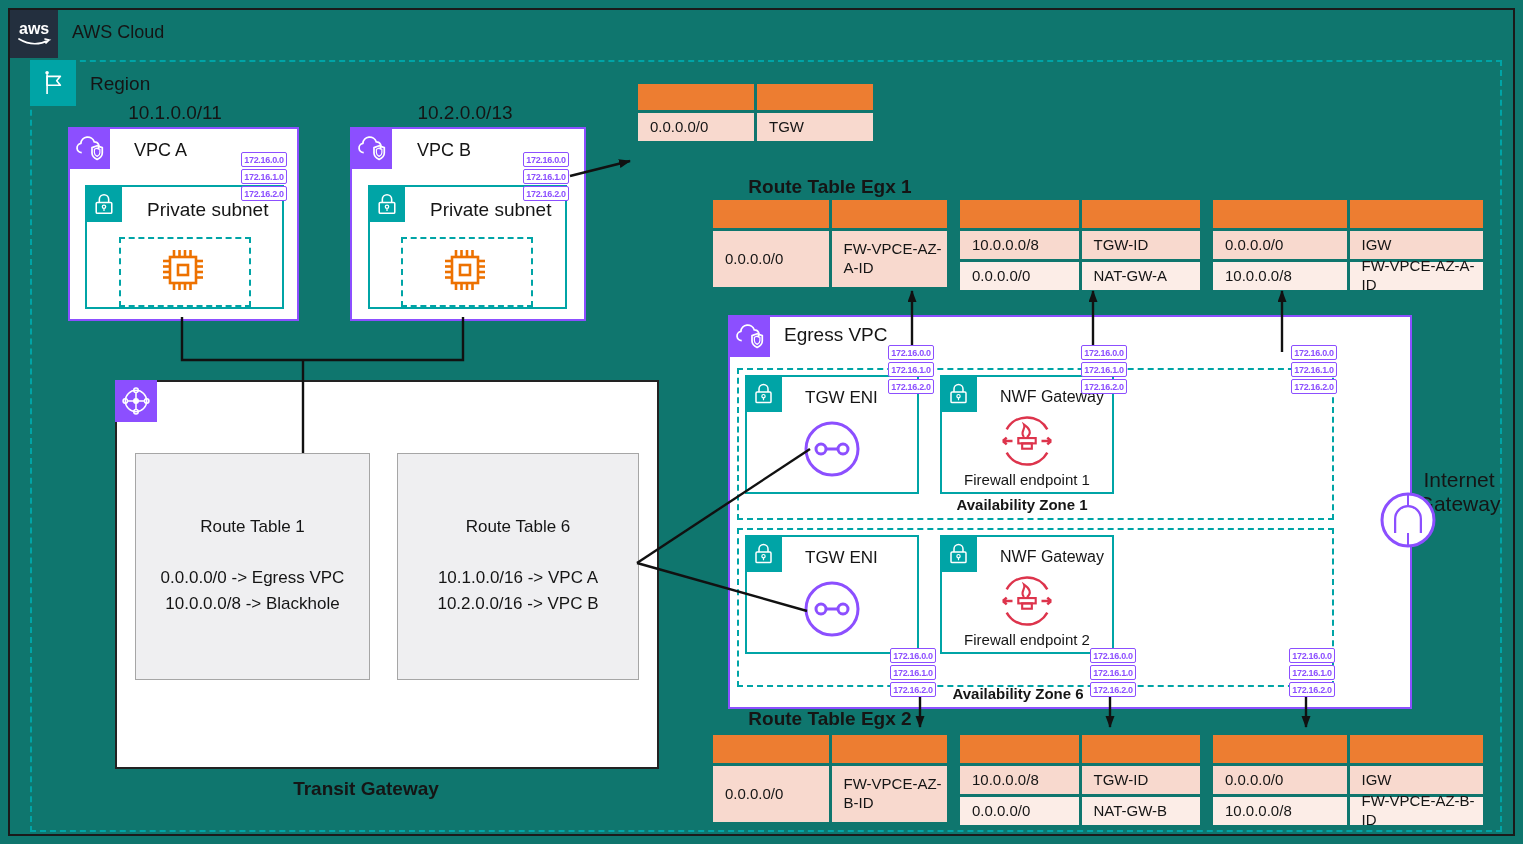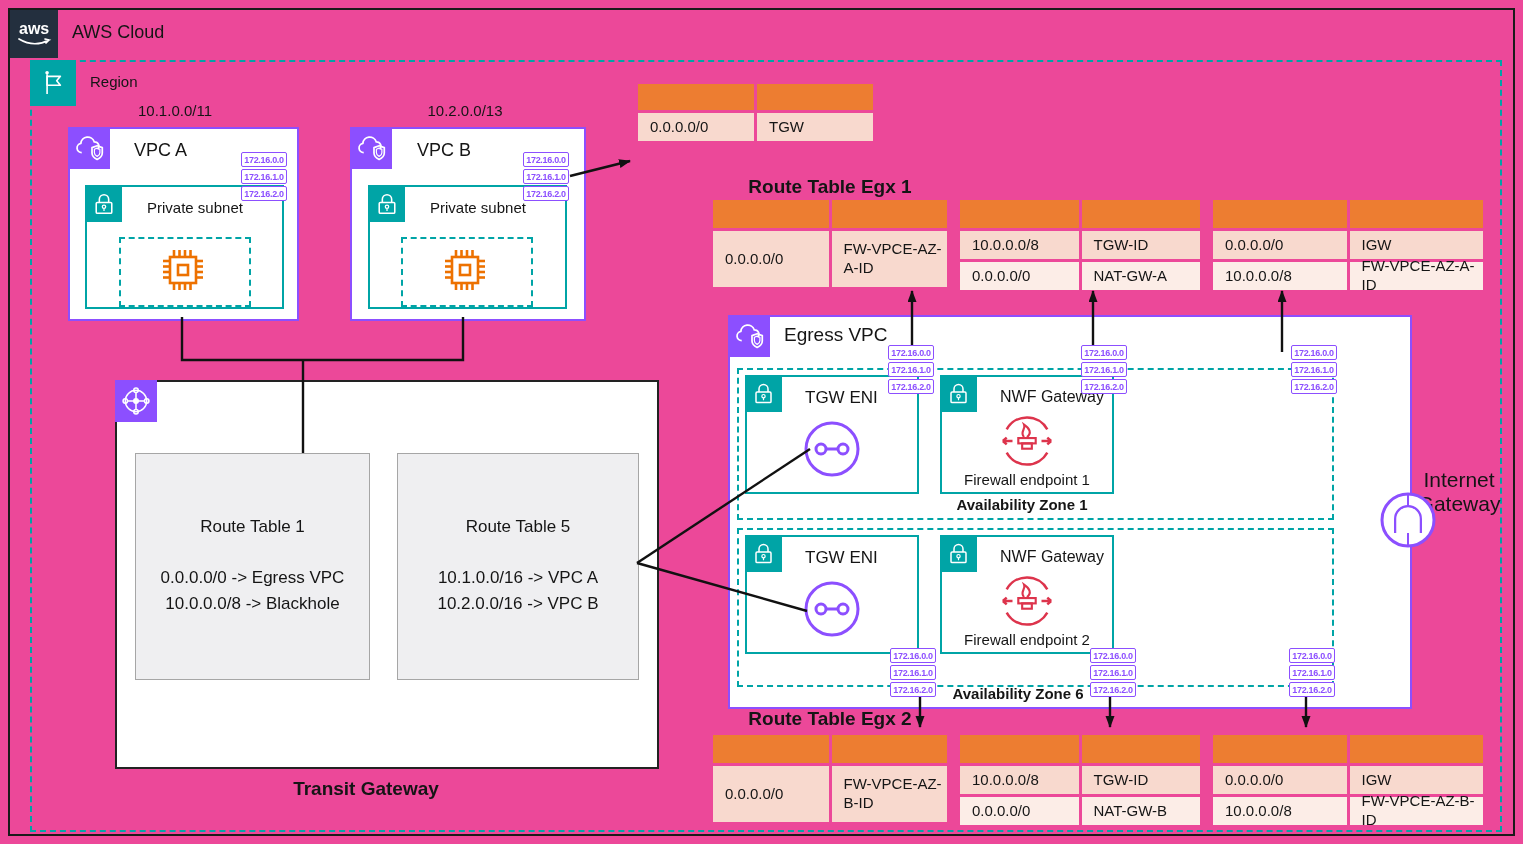--- a/index.html
+++ b/index.html
@@ -1,30 +1,30 @@
 <!DOCTYPE html>
 <html><head>
 <meta charset="utf-8">
 <style>
   html,body{margin:0;padding:0;background:#fff}
-  .canvas{position:relative;width:1523px;height:844px;background:#ec4899;
+  .canvas{position:relative;width:1523px;height:844px;background:#0f766e;
           font-family:"Liberation Sans",sans-serif;color:#151515;overflow:hidden}
   .abs{position:absolute}
   
   .outer{left:8px;top:8px;width:1503px;height:824px;border:2.5px solid #1a1a1a}
   .region{left:30px;top:60px;width:1468px;height:768px;border:2px dashed #00A4A6}
   .box-purple{border:2px solid #8C4FFF;background:#fff}
   .box-teal{border:2px solid #00A4A6;background:#fff}
   .box-olive{border:2.5px solid #7AA116;background:#fff}
   .box-black{border:2px solid #222;background:#fff}
   .dashed-teal{border:2px dashed #00A4A6}
   .bg-purple{background:#8C4FFF}.bg-teal{background:#00A4A6}.bg-olive{background:#7AA116}.bg-navy{background:#232F3E}
   .icon-sq{display:flex;align-items:center;justify-content:center}
   
-  .lbl{font-size:15px}.lbl-lg{font-size:18px}
+  .lbl{font-size:19px}.lbl-lg{font-size:18px}
   .title{font-size:19px;font-weight:600;text-align:center}
   .azlbl{font-size:15px;font-weight:600;text-align:center}
   .ctr{text-align:center}
   
   .rt{display:grid;grid-template-columns:1fr 1fr;gap:3px;position:absolute}
   .rt>div{display:flex;align-items:center;padding-left:12px;font-size:15px;line-height:1.25}
   .hd{background:#ED7D31}
   .r1{background:#F8D9CE}
   .r2{background:#FCEDE7}
   .rows-single{grid-template-rows:26px 28px}
@@ -324,21 +324,21 @@
       </g>
     </svg>
   </div>
 
   <div class="grayrt" style="left:135px;top:453px;width:233px;height:225px">
     <div class="t">Route Table 1</div>
     <div class="ln">0.0.0.0/0 -&gt; Egress VPC</div>
     <div class="ln">10.0.0.0/8 -&gt; Blackhole</div>
   </div>
   <div class="grayrt" style="left:397px;top:453px;width:240px;height:225px">
-    <div class="t">Route Table 5</div>
+    <div class="t">Route Table 6</div>
     <div class="ln">10.1.0.0/16 -&gt; VPC A</div>
     <div class="ln">10.2.0.0/16 -&gt; VPC B</div>
   </div>
   <div class="abs title" style="left:266px;top:778px;width:200px">Transit Gateway</div>
 
   <div class="abs title" style="left:713px;top:708px;width:234px">Route Table Egx 2</div>
   <div class="rt rows-tall" style="left:713px;top:735px;width:234px">
     <div class="hd"></div>
     <div class="hd"></div>
     <div class="r1">0.0.0.0/0</div>

